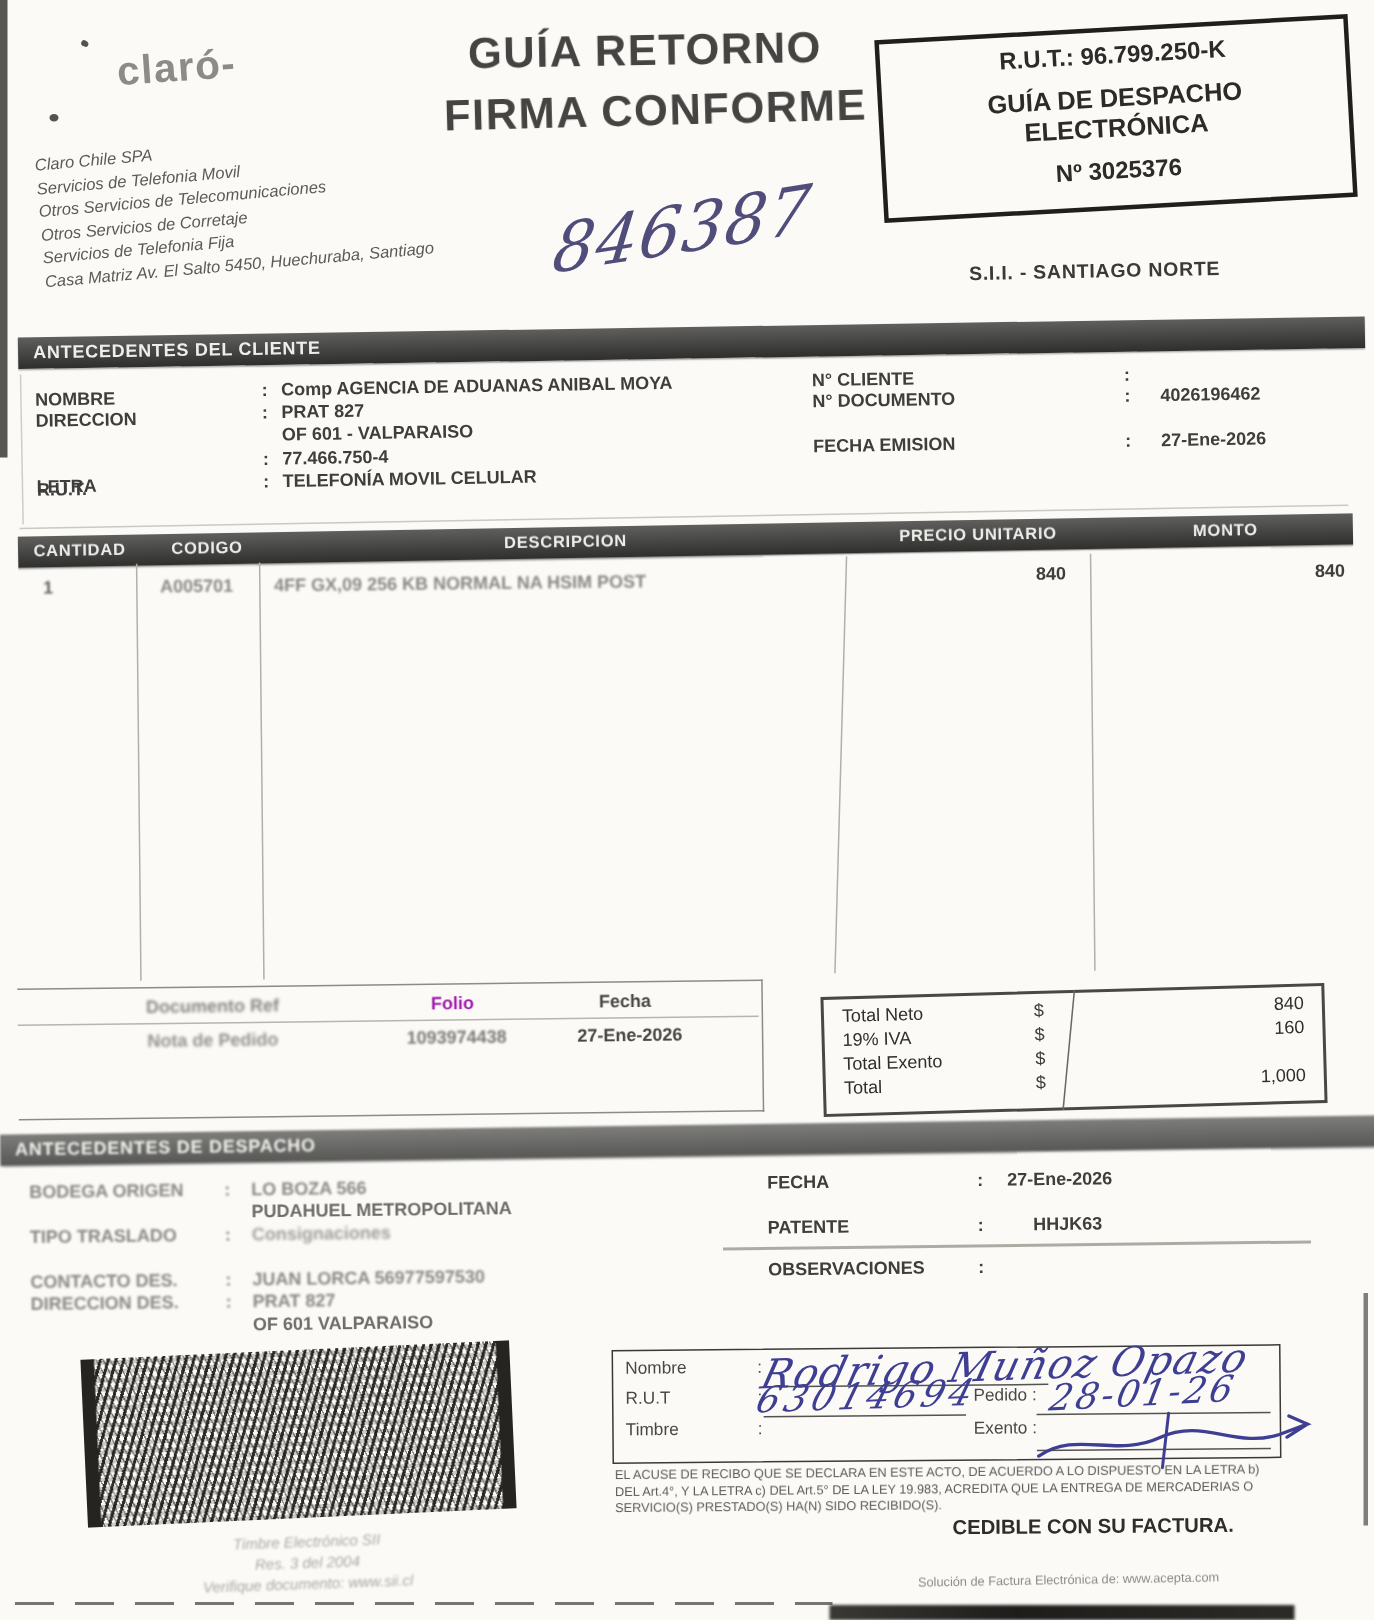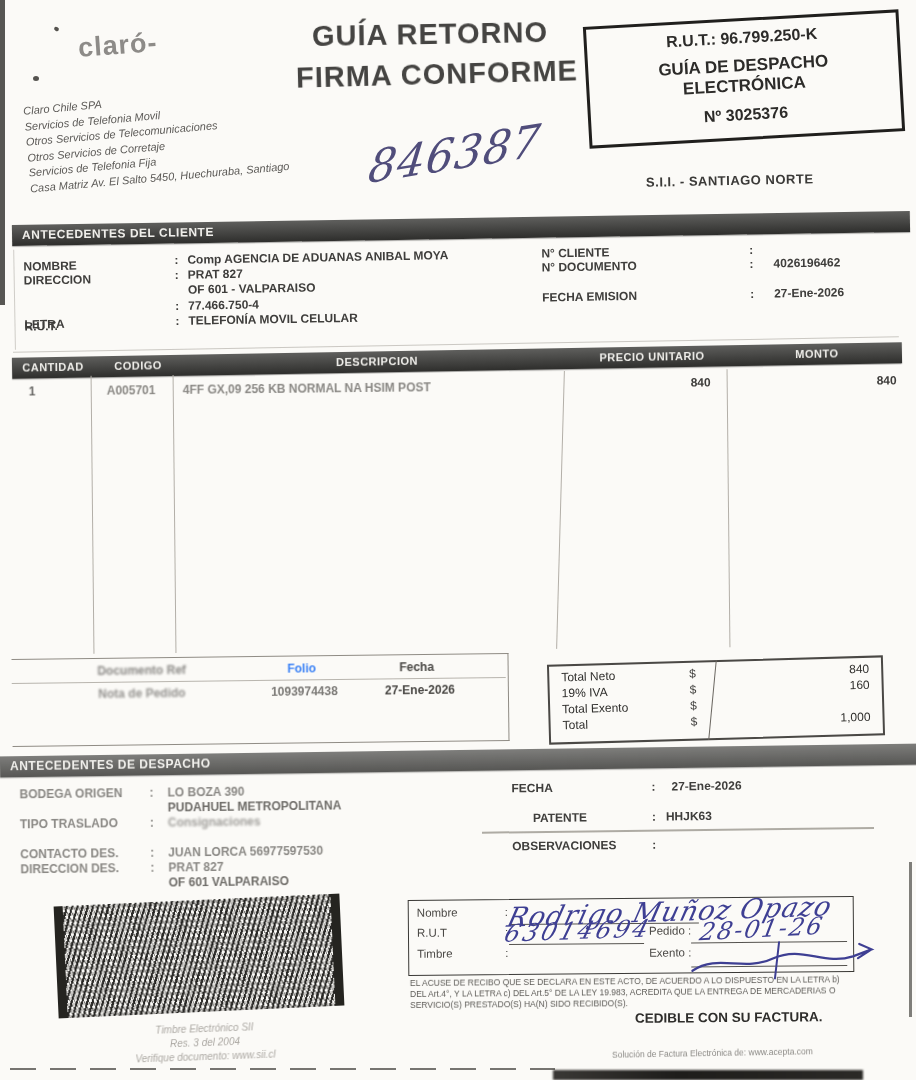--- a/index.html
+++ b/index.html
@@ -122,21 +122,21 @@
 
     <div class="abs val blur2" style="left:18px;top:8px;">1</div>
     <div class="abs val blur2 gray" style="left:96px;top:8px;">A005701</div>
     <div class="abs val blur2 gray" style="left:172px;top:8px;">4FF GX,09 256 KB NORMAL NA HSIM POST</div>
     <div class="abs val" style="left:560px;top:6px;width:140px;text-align:right;">840</div>
     <div class="abs val" style="left:730px;top:6px;width:156px;text-align:right;">840</div>
   </div>
 
   <div class="abs" style="left:12px;top:656px;width:496px;height:86px;border-top:1.5px solid #8f8b84;border-bottom:1.5px solid #8f8b84;border-right:1.5px solid #8f8b84;transform:rotate(-0.7deg);">
     <div class="abs val blur3" style="left:60px;top:5px;width:140px;text-align:center;color:#4a4845;">Documento Ref</div>
-    <div class="abs val blur1" style="left:250px;top:5px;width:80px;text-align:center;color:#3b82f6;">Folio</div>
+    <div class="abs val blur1" style="left:250px;top:5px;width:80px;text-align:center;color:#a21caf;">Folio</div>
     <div class="abs val blur1" style="left:360px;top:5px;width:90px;text-align:center;color:#4a4845;">Fecha</div>
     <div class="abs hline" style="left:0;top:23px;width:494px;opacity:.7;"></div>
     <div class="abs val blur3" style="left:55px;top:28px;width:150px;text-align:center;color:#5a5855;">Nota de Pedido</div>
     <div class="abs val blur2" style="left:245px;top:28px;width:95px;text-align:center;color:#5a5855;">1093974438</div>
     <div class="abs val blur1" style="left:358px;top:28px;width:100px;text-align:center;color:#4a4845;">27-Ene-2026</div>
   </div>
 
   <div class="abs" style="left:548px;top:660px;width:332px;height:76px;border:2px solid #4a4845;transform:rotate(-1.6deg);font-size:12.5px;">
     <div class="abs vline" style="left:162px;top:-2px;height:80px;transform:rotate(7deg);background:#6a6660;"></div>
     <div class="abs val" style="left:12px;top:4px;font-weight:normal;color:#2f2e2c;">Total Neto</div>
@@ -153,39 +153,39 @@
     <div class="abs val" style="left:190px;top:52px;width:130px;text-align:right;font-weight:normal;color:#2f2e2c;">1,000</div>
   </div>
 
   <div class="abs bar blur2" style="left:0;top:750px;width:908px;transform:rotate(-0.8deg);">
     <span>ANTECEDENTES DE DESPACHO</span>
   </div>
 
   <div class="abs" style="left:0;top:774px;width:916px;height:115px;transform:rotate(-0.7deg);font-size:11.5px;">
     <div class="abs lab blur2 gray" style="left:20px;top:8px;">BODEGA ORIGEN</div>
     <div class="abs val blur2 gray" style="left:150px;top:8px;">:</div>
-    <div class="abs val blur2 gray" style="left:168px;top:8px;">LO BOZA 390</div>
+    <div class="abs val blur2 gray" style="left:168px;top:8px;">LO BOZA 566</div>
     <div class="abs val blur1 gray" style="left:168px;top:23px;">PUDAHUEL  METROPOLITANA</div>
     <div class="abs lab blur2 gray" style="left:20px;top:38px;">TIPO TRASLADO</div>
     <div class="abs val blur2 gray" style="left:150px;top:38px;">:</div>
     <div class="abs val blur3 gray" style="left:168px;top:38px;">Consignaciones</div>
     <div class="abs lab blur2 gray" style="left:20px;top:68px;">CONTACTO DES.</div>
     <div class="abs val blur2 gray" style="left:150px;top:68px;">:</div>
     <div class="abs val blur2 gray" style="left:168px;top:68px;">JUAN LORCA 56977597530</div>
     <div class="abs lab blur2 gray" style="left:20px;top:83px;">DIRECCION DES.</div>
     <div class="abs val blur2 gray" style="left:150px;top:83px;">:</div>
     <div class="abs val blur2 gray" style="left:168px;top:83px;">PRAT 827</div>
     <div class="abs val blur1 gray" style="left:168px;top:98px;">OF 601   VALPARAISO</div>
 
     <div class="abs lab" style="left:512px;top:8px;">FECHA</div>
     <div class="abs val" style="left:652px;top:8px;">:</div>
     <div class="abs val" style="left:672px;top:8px;">27-Ene-2026</div>
-    <div class="abs lab" style="left:512px;top:38px;margin-left:21px;">PATENTE</div>
+    <div class="abs lab" style="left:512px;top:38px;">PATENTE</div>
     <div class="abs val" style="left:652px;top:38px;">:</div>
-    <div class="abs val" style="left:666px;top:38px;">HHJK63</div>
+    <div class="abs val" style="left:689px;top:38px;">HHJK63</div>
     <div class="abs hline" style="left:482px;top:58px;width:392px;height:2px;opacity:.8;"></div>
     <div class="abs lab" style="left:512px;top:66px;">OBSERVACIONES</div>
     <div class="abs val" style="left:652px;top:66px;">:</div>
   </div>
 
   <div class="abs barcode" style="left:58px;top:900px;width:282px;height:112px;transform:rotate(-2.6deg);"></div>
   <div class="abs blur2" style="left:60px;top:1022px;width:290px;text-align:center;font-size:10px;color:#98948e;line-height:14px;transform:rotate(-2deg);font-style:italic;">
     <div>Timbre Electrónico SII</div>
     <div>Res. 3 del 2004</div>
     <div>Verifique documento: www.sii.cl</div>

